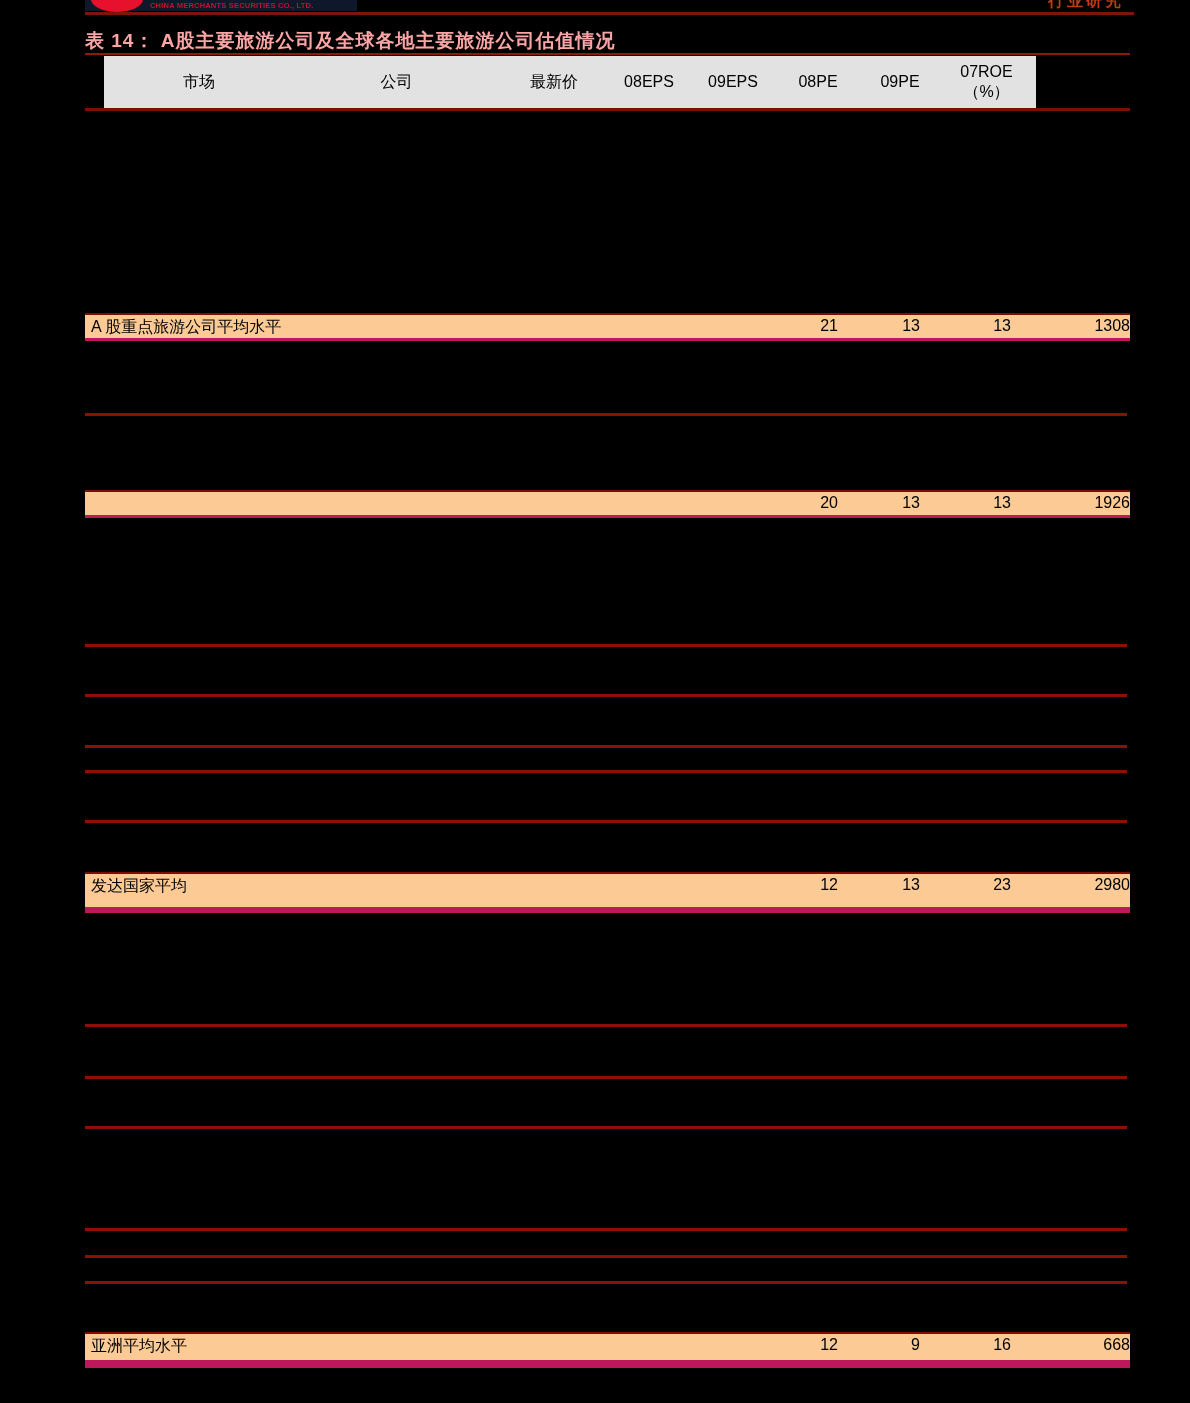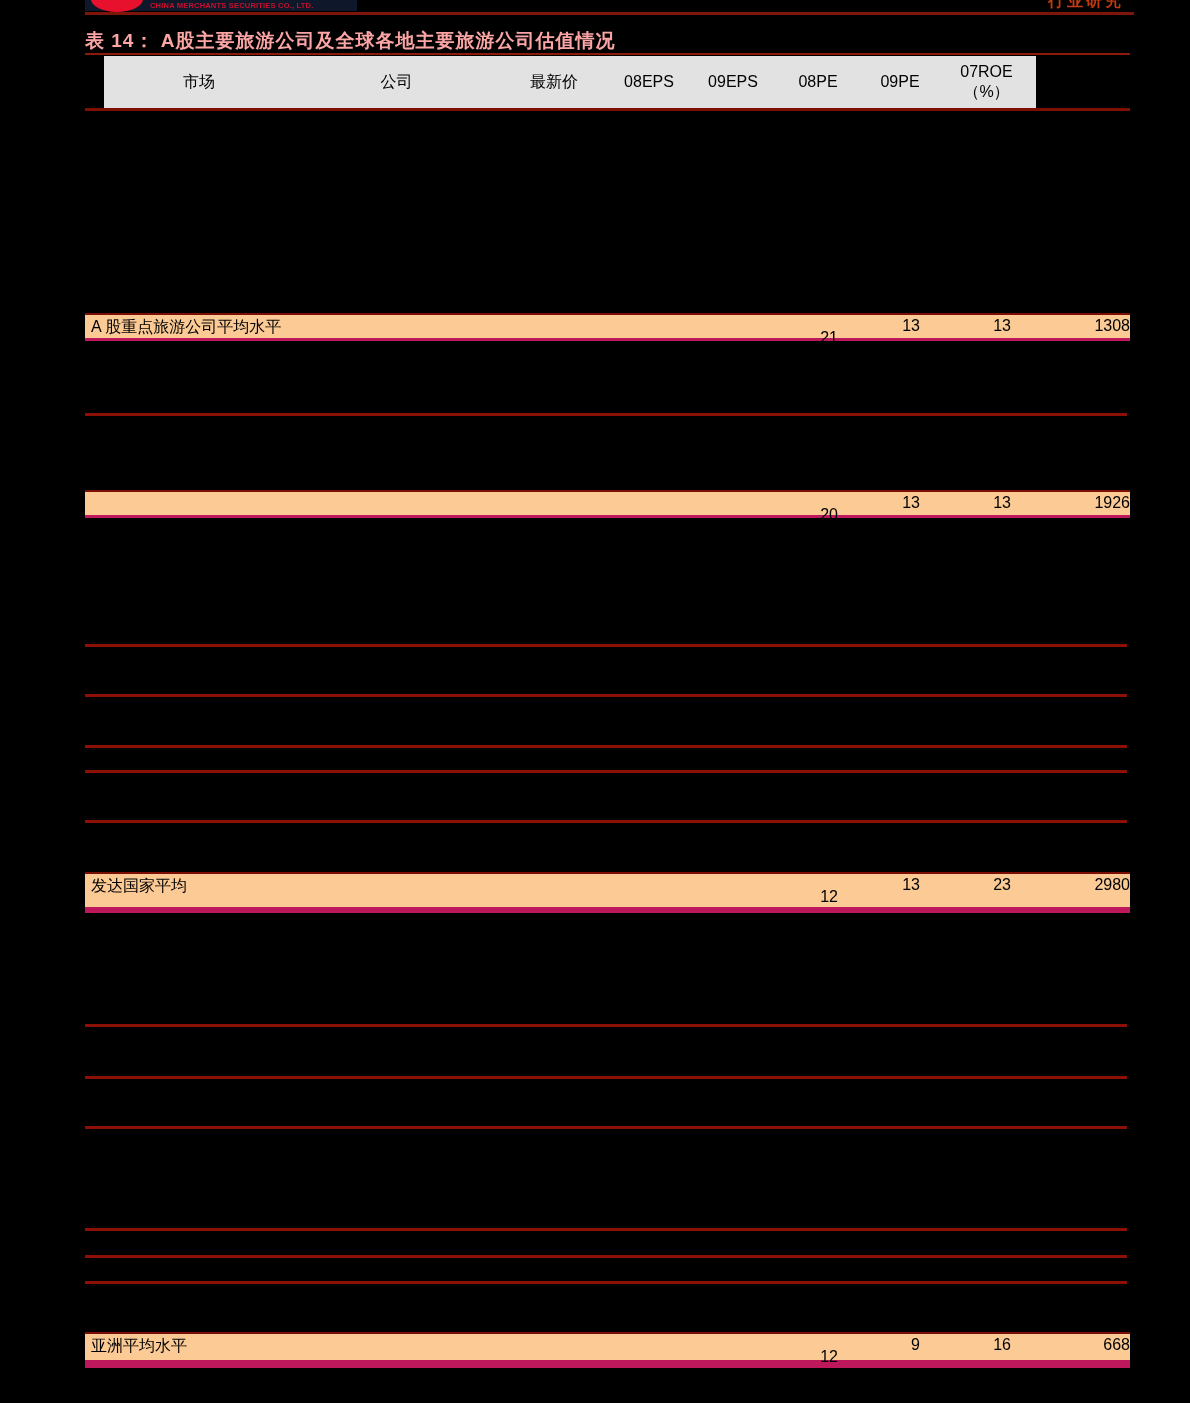--- a/index.html
+++ b/index.html
@@ -27,21 +27,21 @@
   
   .sep{position:absolute;left:85px;width:1042px;height:3px;background:#8C1006;}
   
   .summary-row{
     position:absolute;left:85px;width:1045px;height:28px;box-sizing:border-box;
     background:#FBCA95;border-top:2px solid #7B0D03;border-bottom:3px solid #be185d;
     font-size:16px;
   }
   .summary-row .lbl{position:absolute;left:6px;top:2px;white-space:nowrap;}
   .summary-row .num{position:absolute;top:2px;}
-  .num.pe08{right:292px;margin-top:12px;}
+  .num.pe08{right:292px;}
   .num.pe09{right:210px;}
   .num.roe07{right:119px;}
   .num.rev{right:0;}
 </style>
 </head>
 <body>
 
 <div class="page">
 
   <div class="brand-patch">

